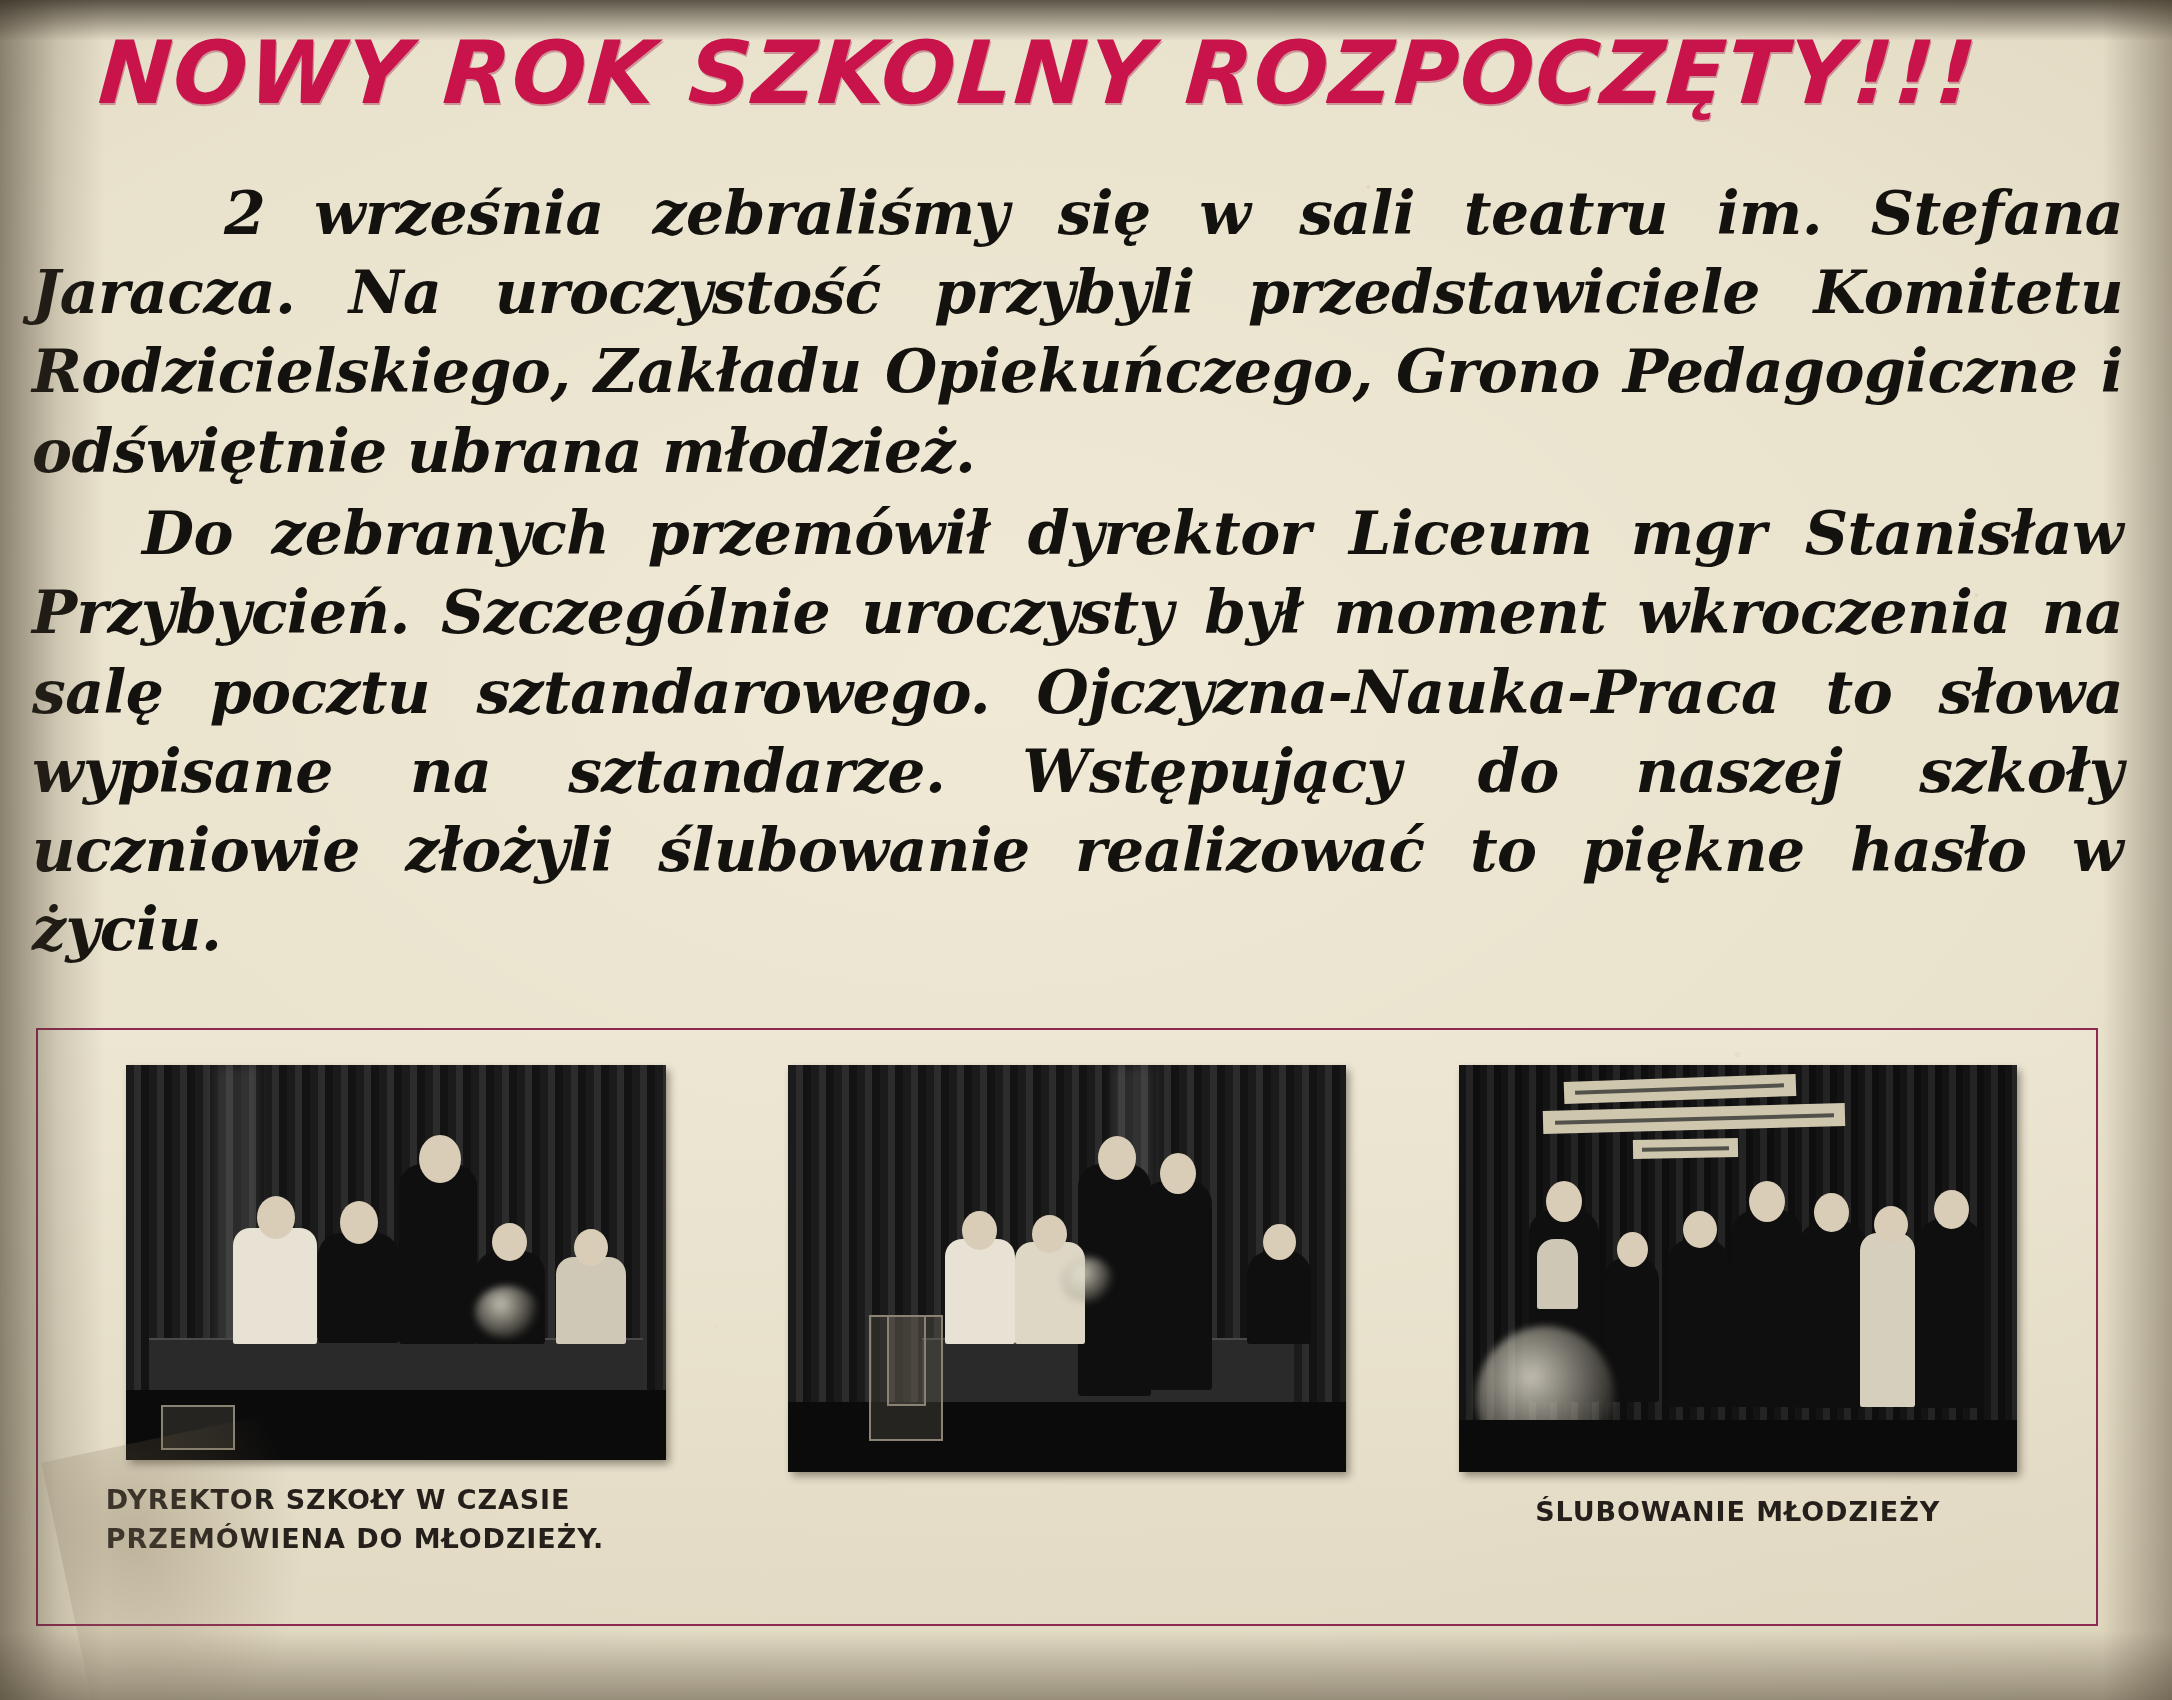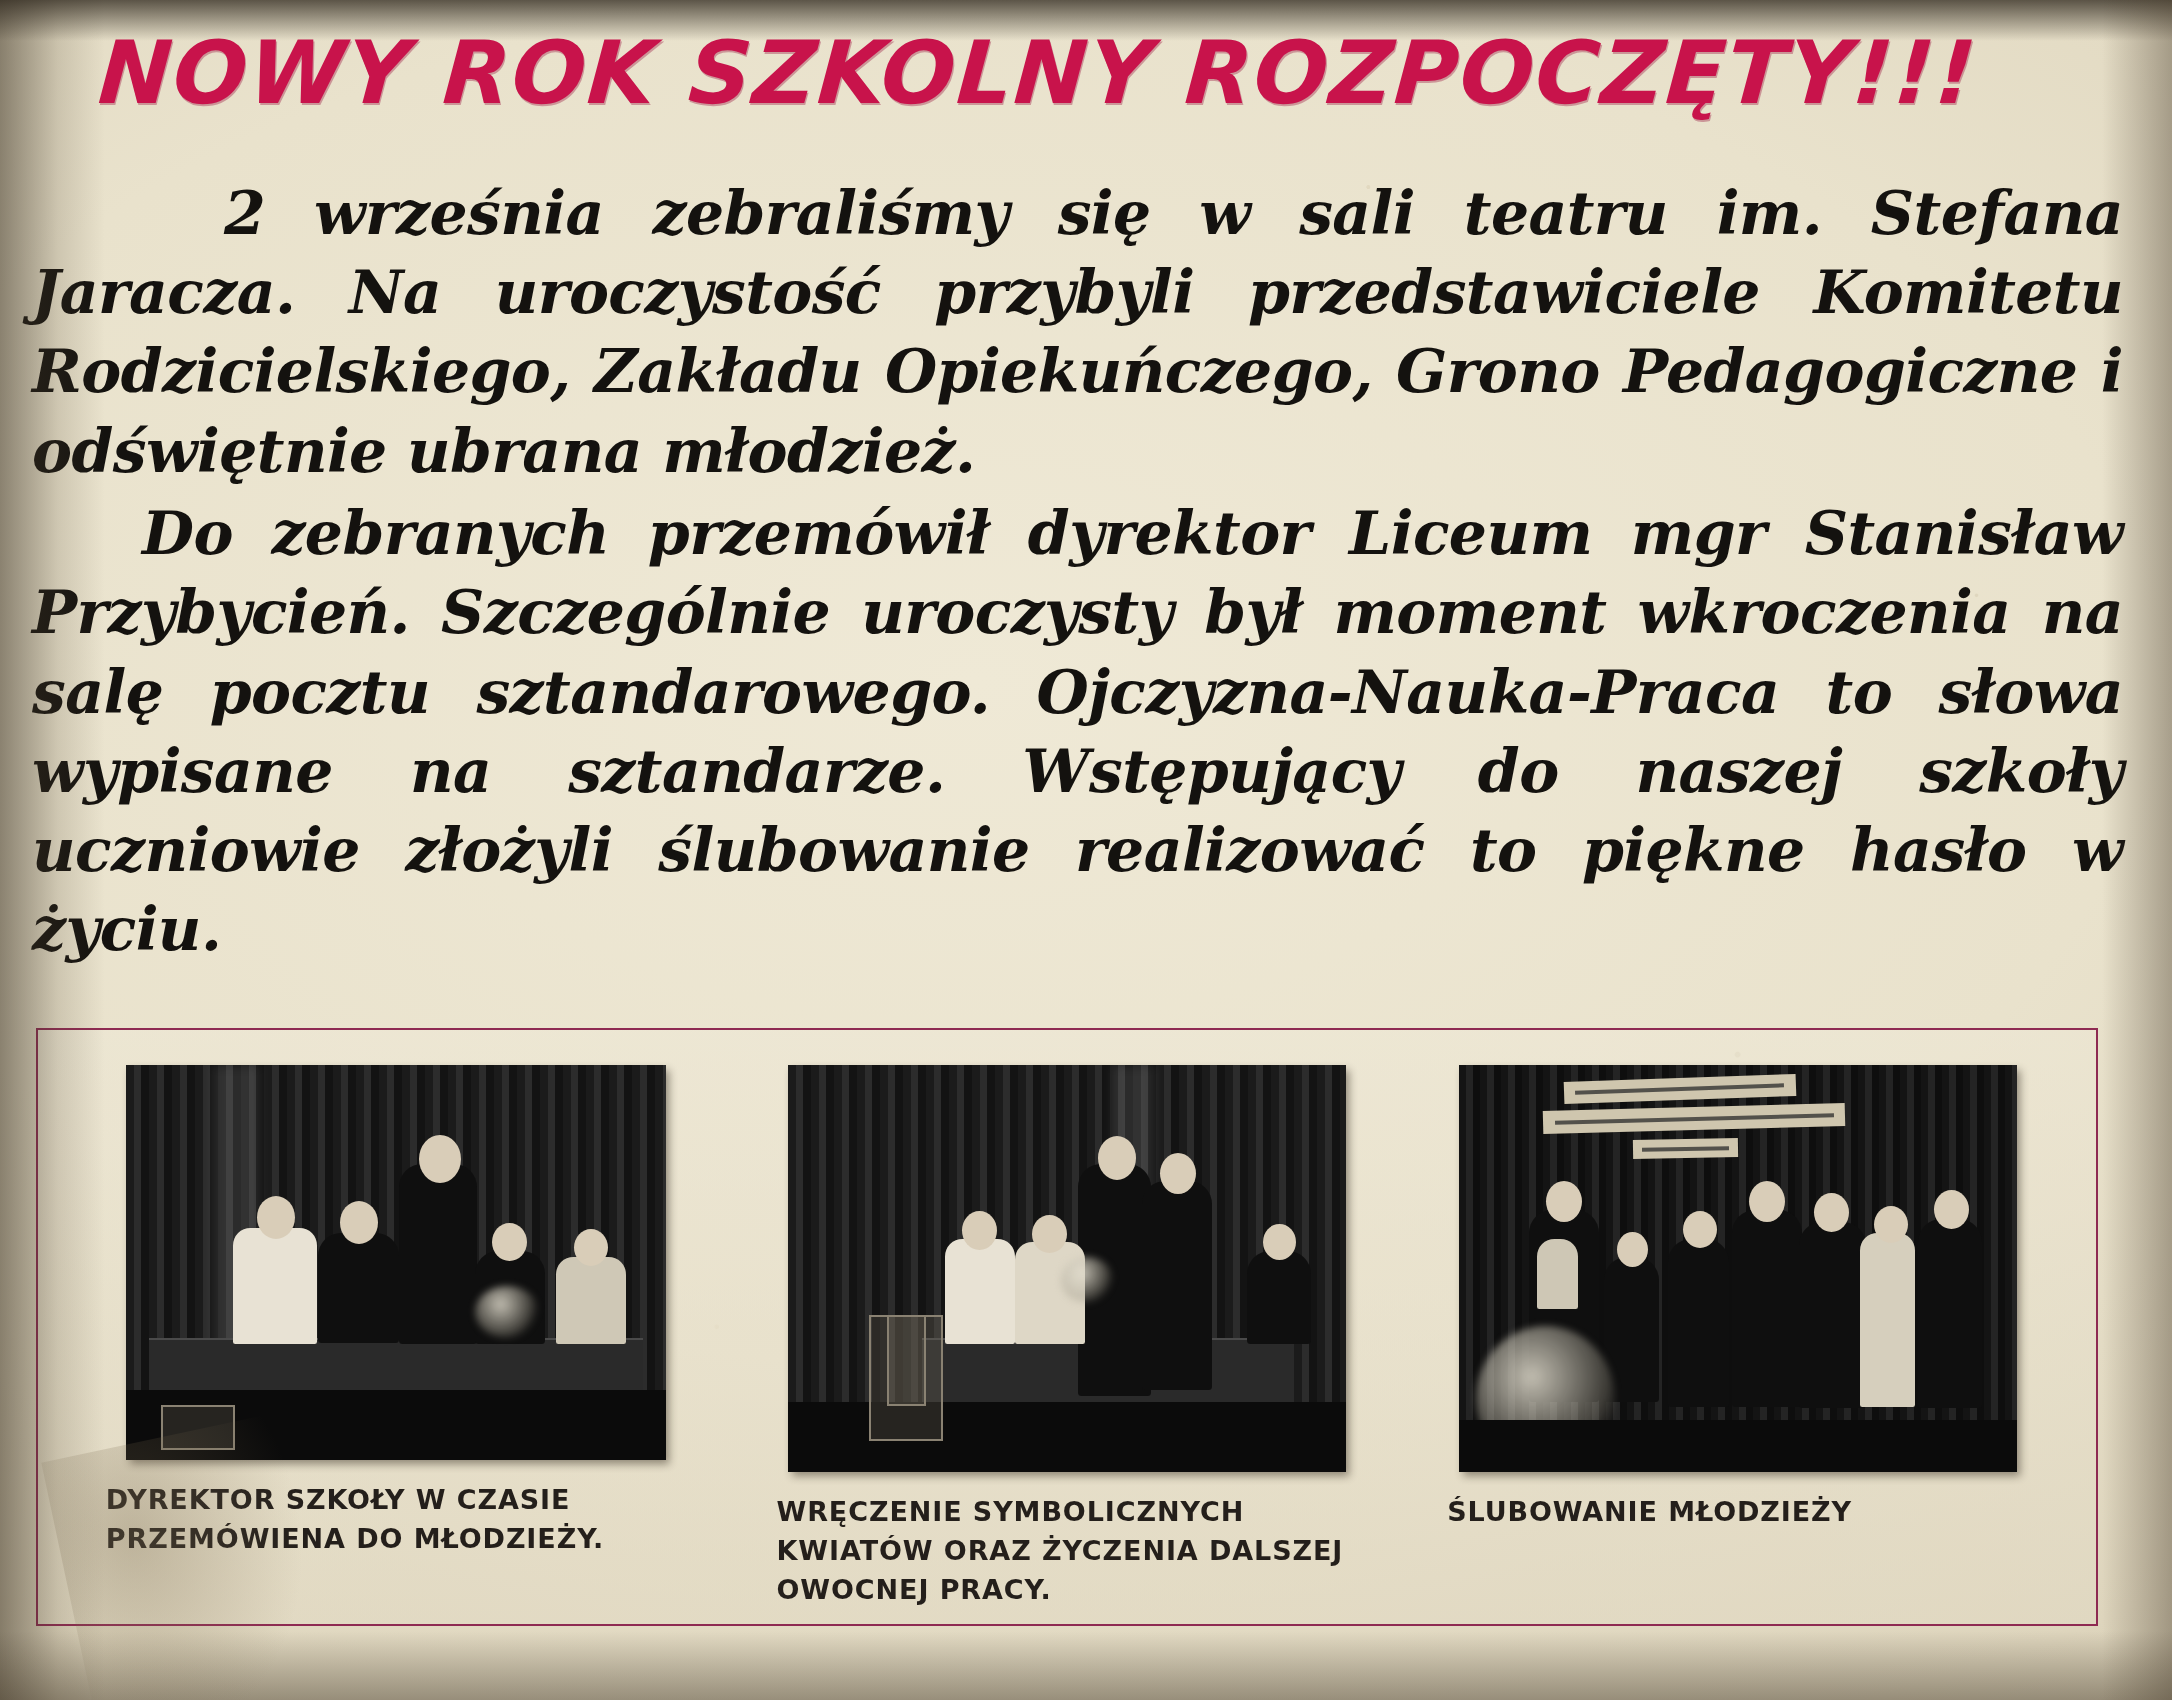--- a/index.html
+++ b/index.html
@@ -162,20 +162,21 @@
     color: #241f1b;
     font-family: "DejaVu Sans", sans-serif;
     font-weight: 700;
     font-size: 27px;
     line-height: 1.45;
     letter-spacing: 0.9px;
     text-align: left;
     width: 100%;
   }
   .caption.center {
+    text-align: center;
   }
 
   
   .stage-bg {
     position: absolute;
     inset: 0;
     background:
       repeating-linear-gradient(to right,
         #1b1b1b 0 8.1px, #2c2c2c 8.1px 15px, #131313 15px 23px);
   }
@@ -302,21 +303,20 @@
 
           <div class="person" style="left:459px;top:186px;width:64px;height:93px;"></div>
           <div class="head" style="left:475px;top:159px;width:33px;height:36px;"></div>
 
           <div class="blur-blob" style="left:273px;top:192px;width:52px;height:46px;"></div>
           <div class="floor"></div>
 
           <div class="chair" style="left:81px;top:250px;width:70px;height:122px;"></div>
           <div class="chair" style="left:99px;top:250px;width:35px;height:87px;border-width:2.3px;"></div>
         </div>
-        <div class="caption">WRĘCZENIE SYMBOLICZNYCH KWIATÓW ORAZ ŻYCZENIA DALSZEJ OWOCNEJ PRACY.</div>
       </div>
 
       <div class="photo-block">
         <div class="photo-frame small">
           <div class="stage-bg dark"></div>
 
           <div class="banner" style="left:105px;top:12.8px;width:232px;height:22px;transform:rotate(-2deg);"></div>
           <div class="banner" style="left:84px;top:42px;width:302px;height:23px;transform:rotate(-1.5deg);"></div>
           <div class="banner" style="left:174px;top:74px;width:105px;height:18.6px;transform:rotate(-1deg);"></div>
           <div class="banner-line" style="left:116px;top:22px;width:209px;transform:rotate(-2deg);"></div>

